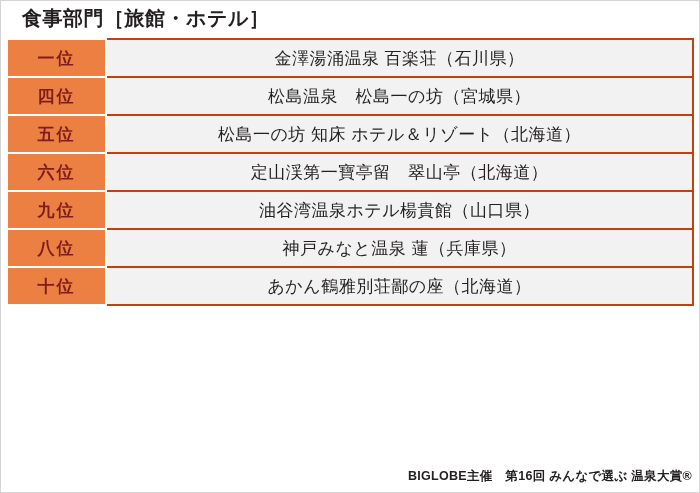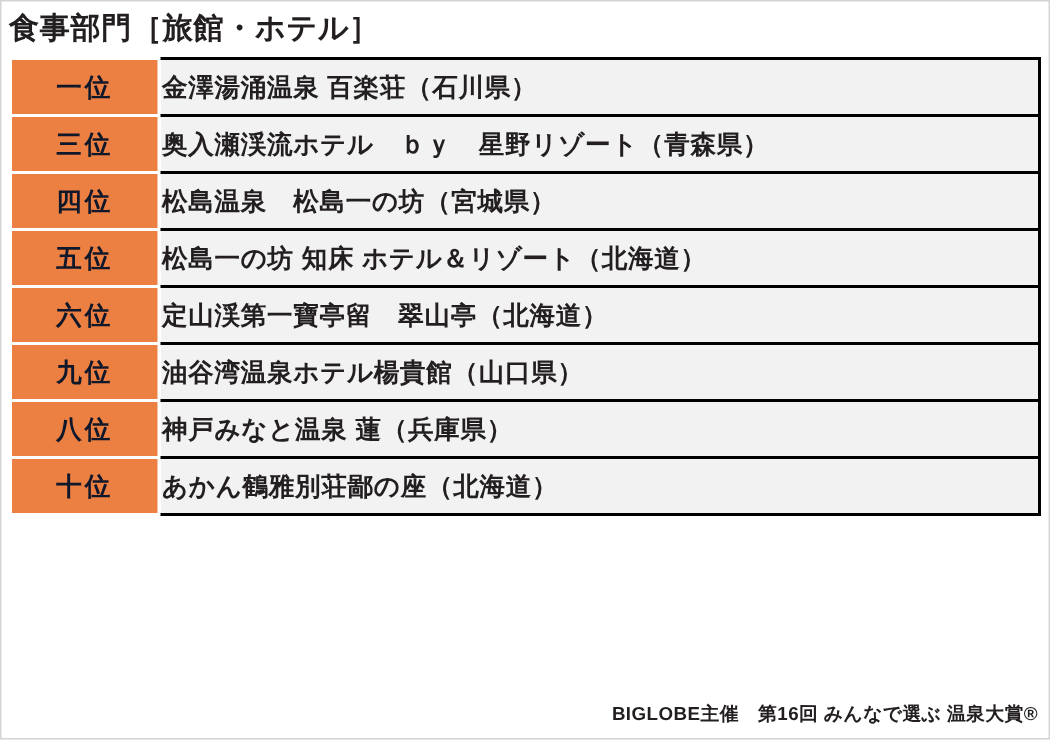--- a/index.html
+++ b/index.html
@@ -21,21 +21,21 @@
     box-sizing: border-box;
   }
   .title-bar {
     position: absolute;
     left: 0;
     top: 0;
     width: 700px;
     height: 37px;
     display: flex;
     align-items: center;
-    padding-left: 6px;
+    padding-left: 22px;
     box-sizing: border-box;
   }
   .title-text {
     font-size: 20px;
     font-weight: bold;
     letter-spacing: 0.5px;
     color: #231f20;
   }
   .ranking-table {
     position: absolute;
@@ -44,35 +44,36 @@
     width: 688px;
     border-collapse: collapse;
     table-layout: fixed;
   }
   .ranking-table tr {
     height: 38px;
   }
   .rank-cell {
     width: 95px;
     background: #ec7f42;
-    color: #0f172a;
+    color: #7f1d1d;
     font-size: 17px;
     font-weight: bold;
     text-align: center;
     vertical-align: middle;
     border: 2px solid #ffffff;
     letter-spacing: 2px;
   }
   .name-cell {
     background: #f2f2f2;
     color: #231f20;
     font-size: 17px;
-    font-weight: bold;
+    font-weight: normal;
+    text-align: center;
     vertical-align: middle;
-    border: 2px solid #000000;
+    border: 2px solid #c2410c;
     letter-spacing: 0.5px;
     white-space: nowrap;
     overflow: hidden;
   }
   .footer {
     position: absolute;
     right: 8px;
     bottom: 8px;
     font-size: 12.5px;
     font-weight: bold;
@@ -99,24 +100,20 @@
     <span class="title-text">食事部門［旅館・ホテル］</span>
   </div>
 
   <table class="ranking-table">
     <tbody>
       <tr>
         <td class="rank-cell">一位</td>
         <td class="name-cell">金澤湯涌温泉 百楽荘（石川県）</td>
       </tr>
       <tr>
-        <td class="rank-cell">三位</td>
-        <td class="name-cell">奥入瀬渓流ホテル　ｂｙ　星野リゾート（青森県）</td>
-      </tr>
-      <tr>
         <td class="rank-cell">四位</td>
         <td class="name-cell">松島温泉　松島一の坊（宮城県）</td>
       </tr>
       <tr>
         <td class="rank-cell">五位</td>
         <td class="name-cell">松島一の坊 知床 ホテル＆リゾート（北海道）</td>
       </tr>
       <tr>
         <td class="rank-cell">六位</td>
         <td class="name-cell">定山渓第一寶亭留　翠山亭（北海道）</td>

